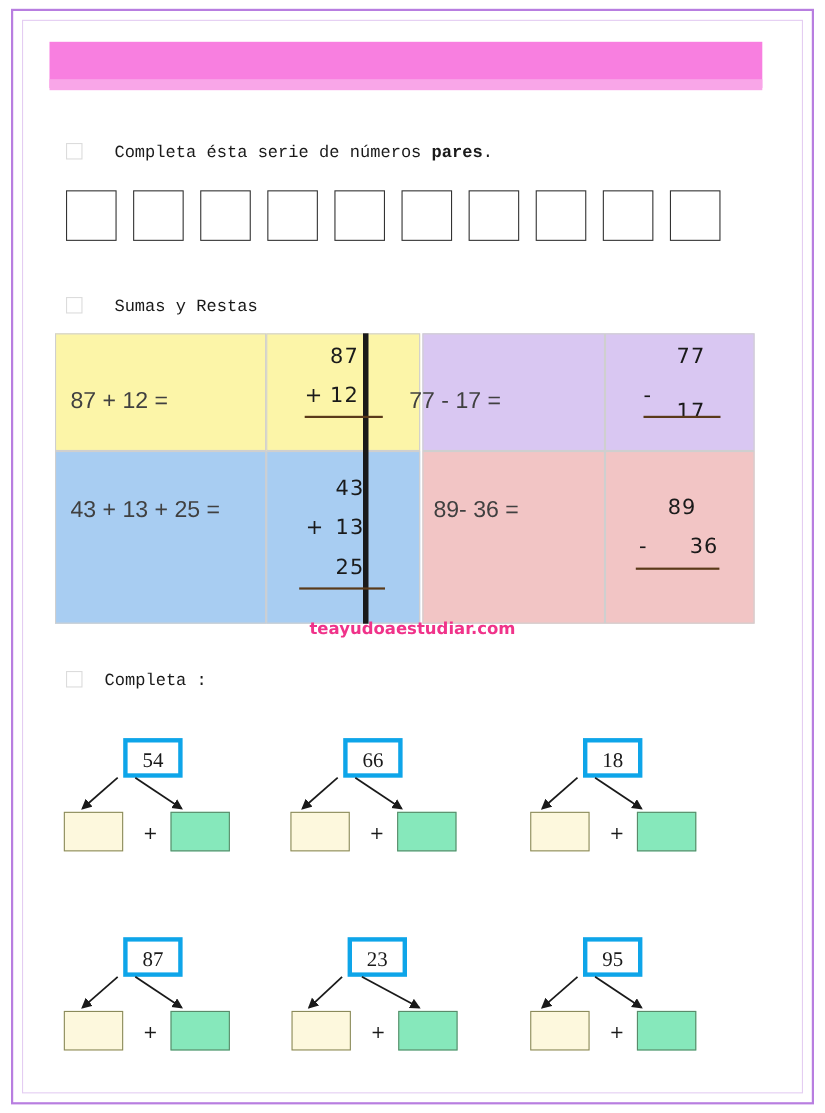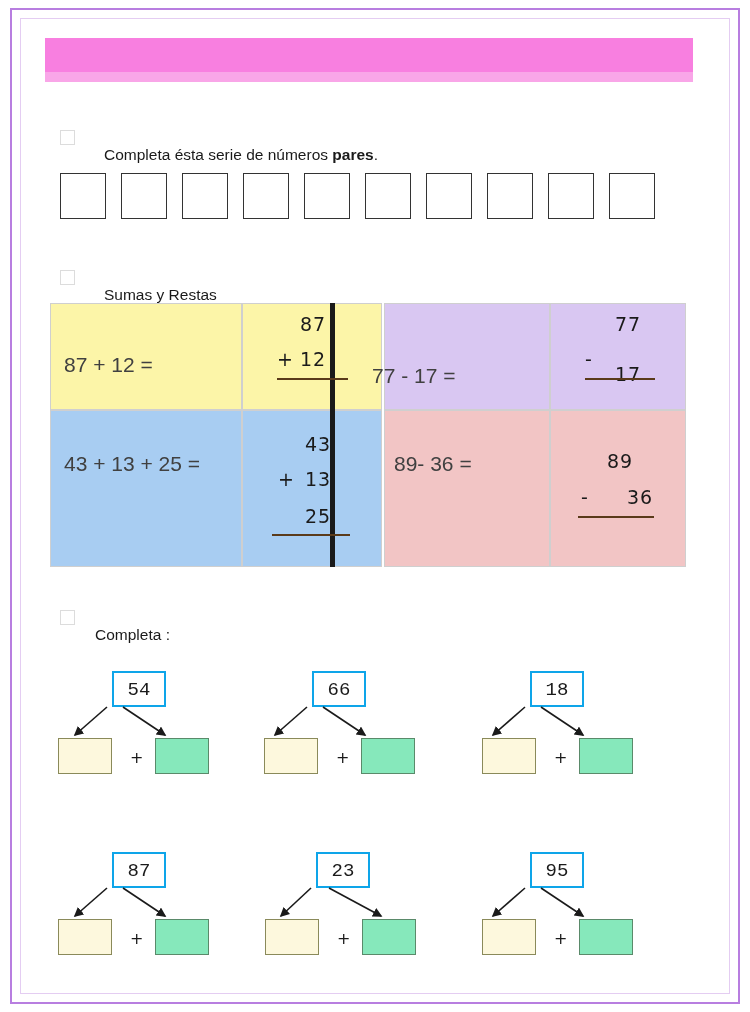--- a/index.html
+++ b/index.html
@@ -69,25 +69,24 @@
     color: #9c27b0;
     font-family: "DejaVu Sans", sans-serif;
     font-size: 27px;
     font-weight: bold;
     letter-spacing: 2px;
   }
 
   
   .instr {
     position: absolute;
-    font-family: Liberation Sans, sans-serif;
+    font-family: Liberation Mono, monospace;
     font-size: 15.5px;
     color: #1a1a1a;
     white-space: nowrap;
-    margin-top: 16px;
   }
   .instr b { font-weight: bold; }
 
   .bullet {
     position: absolute;
     width: 13px;
     height: 13px;
     border: 1px solid #dcdcdc;
     background: #fff;
   }
@@ -160,26 +159,26 @@
     font-family: "DejaVu Sans", sans-serif;
     font-size: 15px;
     font-weight: bold;
   }
 
   
   .bond-top {
     position: absolute;
     width: 54px;
     height: 36px;
-    border: 2px solid #0ea5e9;
+    border: 4px solid #0ea5e9;
     background: #fff;
     box-sizing: border-box;
     text-align: center;
     line-height: 34px;
-    font-family: Liberation Mono, monospace;
+    font-family: Liberation Serif, serif;
     font-size: 19px;
     color: #1a1a1a;
   }
   .bond-top .hl {
     display: inline-block;
     position: relative;
   }
   .bond-top .hl::after {
     content: "";
     position: absolute;
@@ -261,39 +260,40 @@
     <div class="cell c-pink" style="left:500px; top:107px; width:136px; height:157px;"></div>
   </div>
   <div class="divider"></div>
 
   <div class="op-text" style="left:64px; top:353px;">87 + 12 =</div>
   <div class="vert-num" style="left:300px; top:313px;">87</div>
   <div class="vert-num" style="left:277px; top:348px;">+</div>
   <div class="vert-num" style="left:300px; top:348px;">12</div>
   <div class="vline" style="left:277px; top:378px; width:71px;"></div>
 
-  <div class="op-text" style="left:372px; top:364px;">77 - 17 =</div>
+  <div class="op-text" style="left:372px; top:353px;">77 - 17 =</div>
   <div class="vert-num" style="left:615px; top:313px;">77</div>
   <div class="vert-num" style="left:585px; top:348px;">-</div>
   <div class="vert-num" style="left:615px; top:348px;margin-top:15px;">17</div>
   <div class="vline" style="left:585px; top:378px; width:70px;"></div>
 
   <div class="op-text" style="left:64px; top:452px;">43 + 13 + 25 =</div>
   <div class="vert-num" style="left:305px; top:433px;">43</div>
   <div class="vert-num" style="left:278px; top:468px;">+</div>
   <div class="vert-num" style="left:305px; top:468px;">13</div>
   <div class="vert-num" style="left:305px; top:505px;">25</div>
   <div class="vline" style="left:272px; top:534px; width:78px;"></div>
 
   <div class="op-text" style="left:394px; top:452px;">89- 36 =</div>
   <div class="vert-num" style="left:607px; top:450px;">89</div>
   <div class="vert-num" style="left:581px; top:486px;">-</div>
   <div class="vert-num" style="left:591px; top:486px;margin-left:36px;">36</div>
   <div class="vline" style="left:578px; top:516px; width:76px;"></div>
 
+  <div class="watermark">teayudoaestudiar.com</div>
 
   <div class="bullet" style="left:60px; top:610px;"></div>
   <div class="instr" style="left:95px; top:610px;">Completa :</div>
 
   <div class="bond-top" style="left:112px; top:671px;"><span class="hl">54</span></div>
   <svg class="arrow-svg" style="left:55px; top:705px; width:170px; height:40px;" viewBox="0 0 170 40">
     <defs>
         <marker id="ah1" markerWidth="7" markerHeight="7" refX="5" refY="3" orient="auto">
           <path d="M0,0 L6,3 L0,6 z" fill="#1a1a1a"></path>
         </marker>

